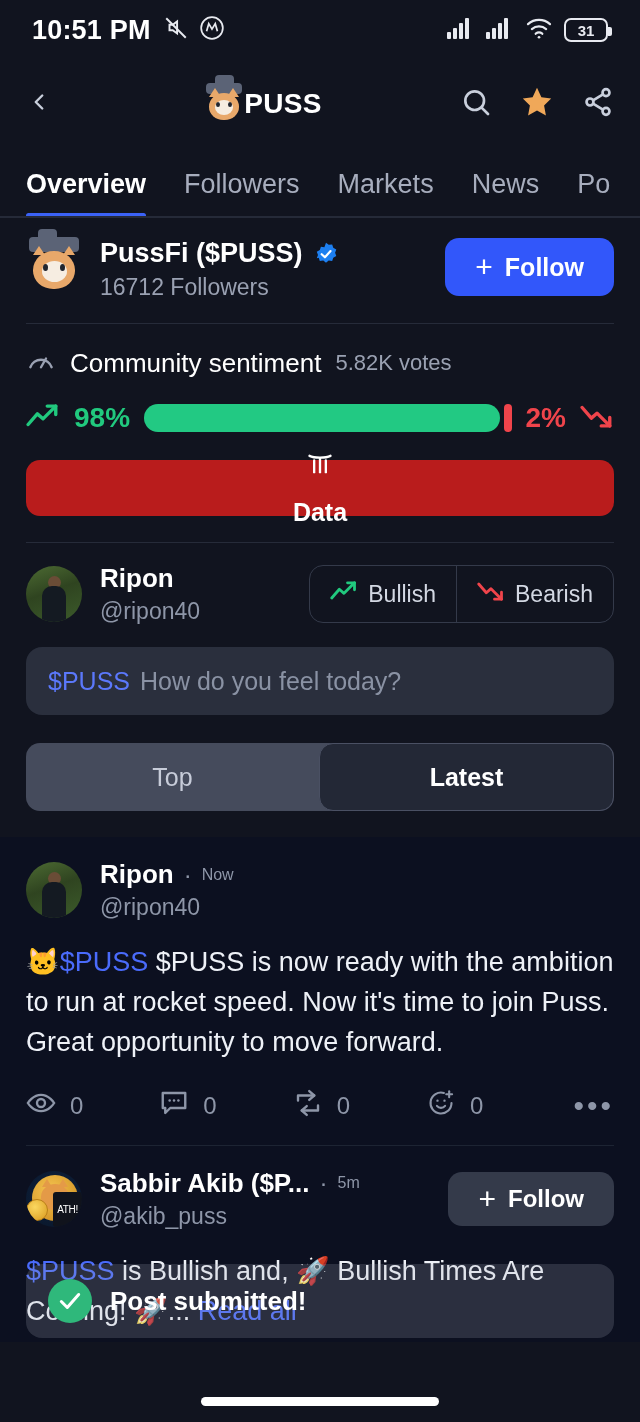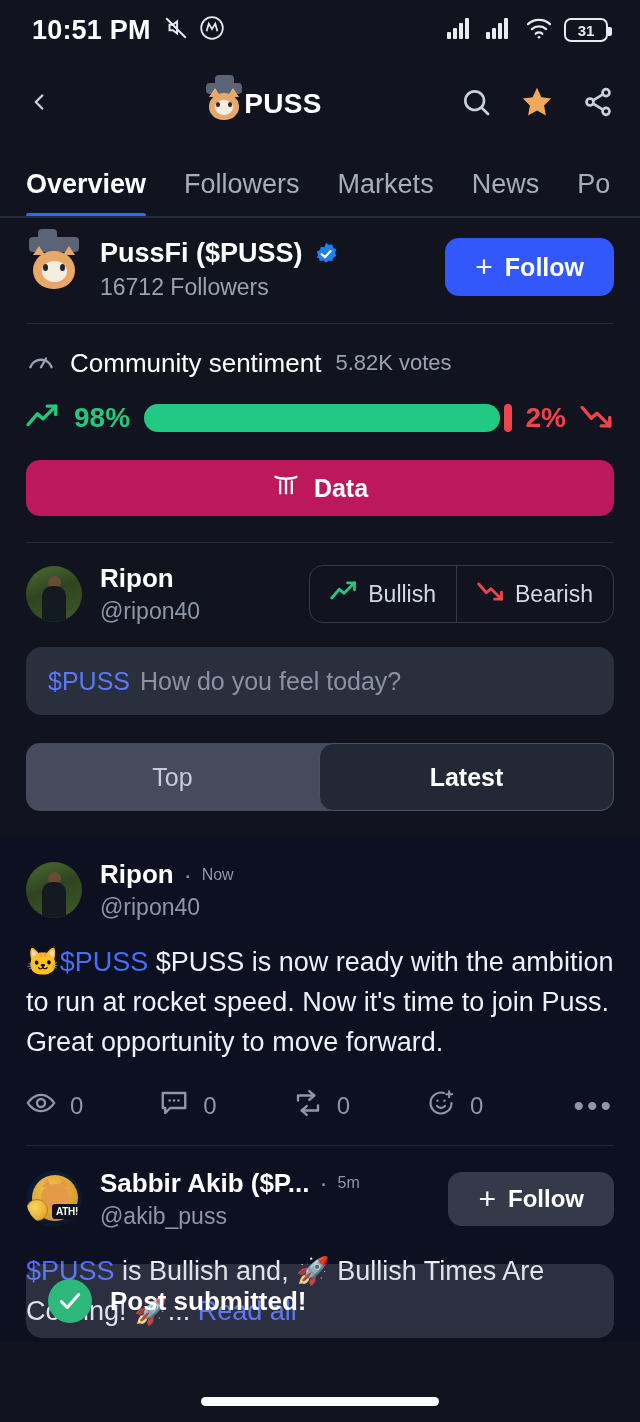--- a/index.html
+++ b/index.html
@@ -81,24 +81,24 @@
   .sent-title { color: #fff; font-size: 26px; font-weight: 400; }
   .sent-votes { color: #9aa1b2; font-size: 22px; }
   .sent-bar-row { display: flex; align-items: center; gap: 14px; margin-top: 22px; }
   .pct-bull { color: #21c97e; font-size: 28px; font-weight: 700; }
   .pct-bear { color: #f0444b; font-size: 28px; font-weight: 700; }
   .bar-wrap { flex: 1; display: flex; align-items: center; gap: 4px; height: 28px; }
   .bar-green { background: #22c983; height: 28px; border-radius: 14px; }
   .bar-red { background: #f0444b; height: 28px; border-radius: 14px; }
 
   .data-btn {
-    margin: 26px 26px 0 26px; background: #be185d; color: #fff; border: none;
+    margin: 26px 26px 0 26px; background: #b91c1c; color: #fff; border: none;
     border-radius: 14px; height: 56px; width: calc(100% - 52px);
     display: flex; align-items: center; justify-content: center; gap: 14px;
-    font-size: 25px; font-weight: 700; font-family: inherit; cursor: pointer;
+    font-size: 25px; font-weight: 700; font-family: inherit; cursor: pointer; flex-direction: column;
   }
 
   
   .cu-row { display: flex; align-items: center; padding: 20px 26px 0 26px; gap: 18px; }
   .cu-avatar { width: 56px; height: 56px; border-radius: 50%; flex: none; overflow: hidden;
     background: linear-gradient(160deg,#4d6b33 0%,#2f4420 45%,#3c5b2b 100%); position: relative; }
   .cu-avatar .person { position: absolute; left: 16px; top: 20px; width: 24px; height: 36px;
     background: #141a22; border-radius: 10px 10px 0 0; }
   .cu-avatar .head2 { position: absolute; left: 22px; top: 10px; width: 13px; height: 13px;
     background: #6a4c36; border-radius: 50%; }
@@ -136,22 +136,22 @@
   .av-akib { background: radial-gradient(circle at 50% 40%, #0d2140 0%, #0a1628 100%); }
   .av-akib .coin { position: absolute; left: 6px; top: 4px; width: 46px; height: 46px;
     border-radius: 50%; background: radial-gradient(circle at 40% 35%, #f5c451 0%, #d79a2a 70%, #a96f16 100%); }
   .av-akib .kitty { position: absolute; left: 15px; top: 13px; width: 28px; height: 26px;
     background: #e49a47; border-radius: 50% 50% 45% 45%; }
   .av-akib .kitty::before, .av-akib .kitty::after { content:""; position:absolute; top:-5px; width:0;height:0;
     border-left:5px solid transparent;border-right:5px solid transparent;border-bottom:8px solid #e49a47; }
   .av-akib .kitty::before{left:1px;} .av-akib .kitty::after{right:1px;}
   .av-akib .btc { position: absolute; left: 0px; bottom: 6px; width: 22px; height: 22px; border-radius: 50%;
     background: radial-gradient(circle at 40% 35%, #fbd75f 0%, #e0a62c 80%); border: 1.5px solid #b97f18; }
-  .av-akib .ath { position: absolute; right: 0px; bottom: 8px; background: #10131c; color: #fff;
-    font-size: 10px; font-weight: 700; padding: 2px 4px; border-radius: 3px; letter-spacing: -.3px; }
+  .av-akib .ath { position: absolute; right: 0px; bottom: 0px; background: #10131c; color: #fff;
+    font-size: 10px; font-weight: 400; padding: 12px 4px; border-radius: 3px; letter-spacing: -.3px; }
   .post-name { color: #fff; font-size: 26px; font-weight: 700; }
   .post-dot { color: #8e96a8; font-size: 24px; }
   .post-time { color: #8e96a8; font-size: 16px; }
   .post-handle { color: #8e96a8; font-size: 23px; margin-top: 4px; }
   .post-body { color: #eef1f7; font-size: 27px; line-height: 1.48; margin-top: 22px; }
   .post-body .cashtag { color: #4a6bfb; }
   .readall { color: #4a6bfb; }
   .post-actions { display: flex; align-items: center; margin-top: 26px; padding-bottom: 22px; }
   .pa-item { display: flex; align-items: center; gap: 14px; color: #8e96a8; font-size: 24px; cursor: pointer; }
   .pa-item + .pa-item { margin-left: 76px; }

